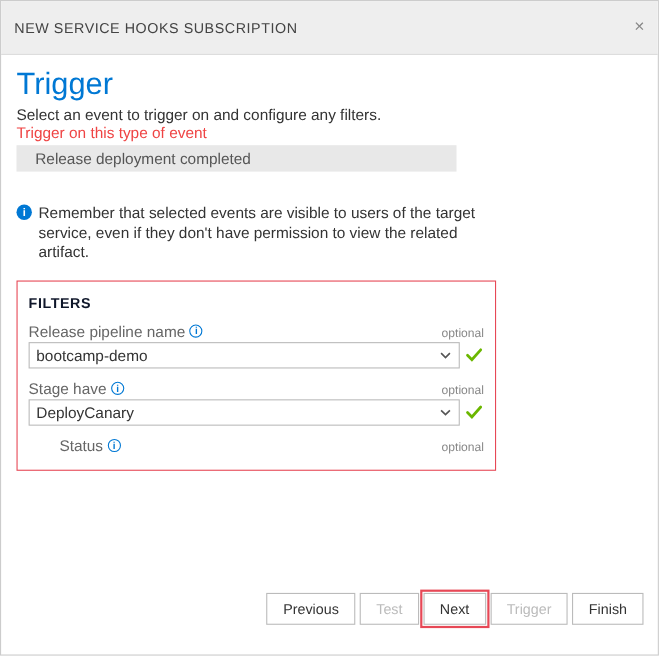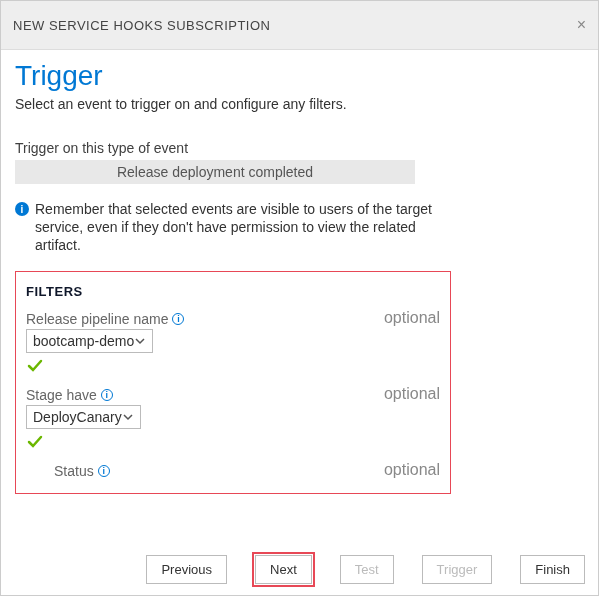--- a/index.html
+++ b/index.html
@@ -36,35 +36,33 @@
   }
   .page-title {
     color: #0078d4;
     font-size: 28px;
     font-weight: 400;
     margin-bottom: 4px;
   }
   .page-subtitle {
     color: #333;
     font-size: 14px;
-    margin-bottom: 28px;
   }
   .trigger-label {
-    color: #404040;
+    color: #ef4444;
     font-size: 14px;
     margin-bottom: 4px;
   }
   .trigger-select {
     background: #e8e8e8;
     color: #555;
     font-size: 14px;
     padding: 4px 17px;
     width: 400px;
-    margin-bottom: 16px;
-    text-align: center;
+    margin-bottom: 28px;
   }
   .note {
     display: flex;
     align-items: flex-start;
     gap: 6px;
     font-size: 14px;
     color: #333;
     margin-bottom: 16px;
     max-width: 440px;
     line-height: 1.3;
@@ -115,27 +113,26 @@
     text-align: center;
   }
   .field-label {
     color: #666;
     font-size: 14px;
     display: inline-flex;
     align-items: center;
   }
   .optional {
     color: #888;
-    font-size: 16px;
+    font-size: 11px;
   }
   .field-input-row {
     display: flex;
-    align-items: flex-start;
+    align-items: center;
     gap: 4px;
-    flex-direction: column;
   }
   .select {
     flex: 1;
     border: 1px solid #bbb;
     background: #fff;
     padding: 3px 6px;
     font-size: 14px;
     color: #333;
     display: flex;
     justify-content: space-between;
@@ -144,24 +141,24 @@
   }
   .chevron {
     color: #555;
   }
   .check {
     color: #6bb700;
     flex-shrink: 0;
   }
   .footer {
     position: absolute;
-    bottom: 12px;
+    bottom: 28px;
     right: 14px;
     display: flex;
-    gap: 28px;
+    gap: 4px;
   }
   .btn {
     border: 1px solid #bbb;
     background: #fff;
     padding: 6px 14px;
     font-size: 13px;
     color: #333;
     cursor: pointer;
   }
   .btn.disabled {
@@ -247,17 +244,17 @@
           <span class="info-icon small">i</span>
         </span>
         <span class="optional">optional</span>
       </div>
     </div>
   </div>
 </div>
 
 <div class="footer">
   <button class="btn">Previous</button>
+  <button class="btn disabled">Test</button>
   <button class="btn highlight">Next</button>
-  <button class="btn disabled">Test</button>
   <button class="btn disabled">Trigger</button>
   <button class="btn">Finish</button>
 </div>
 
 </body></html>

